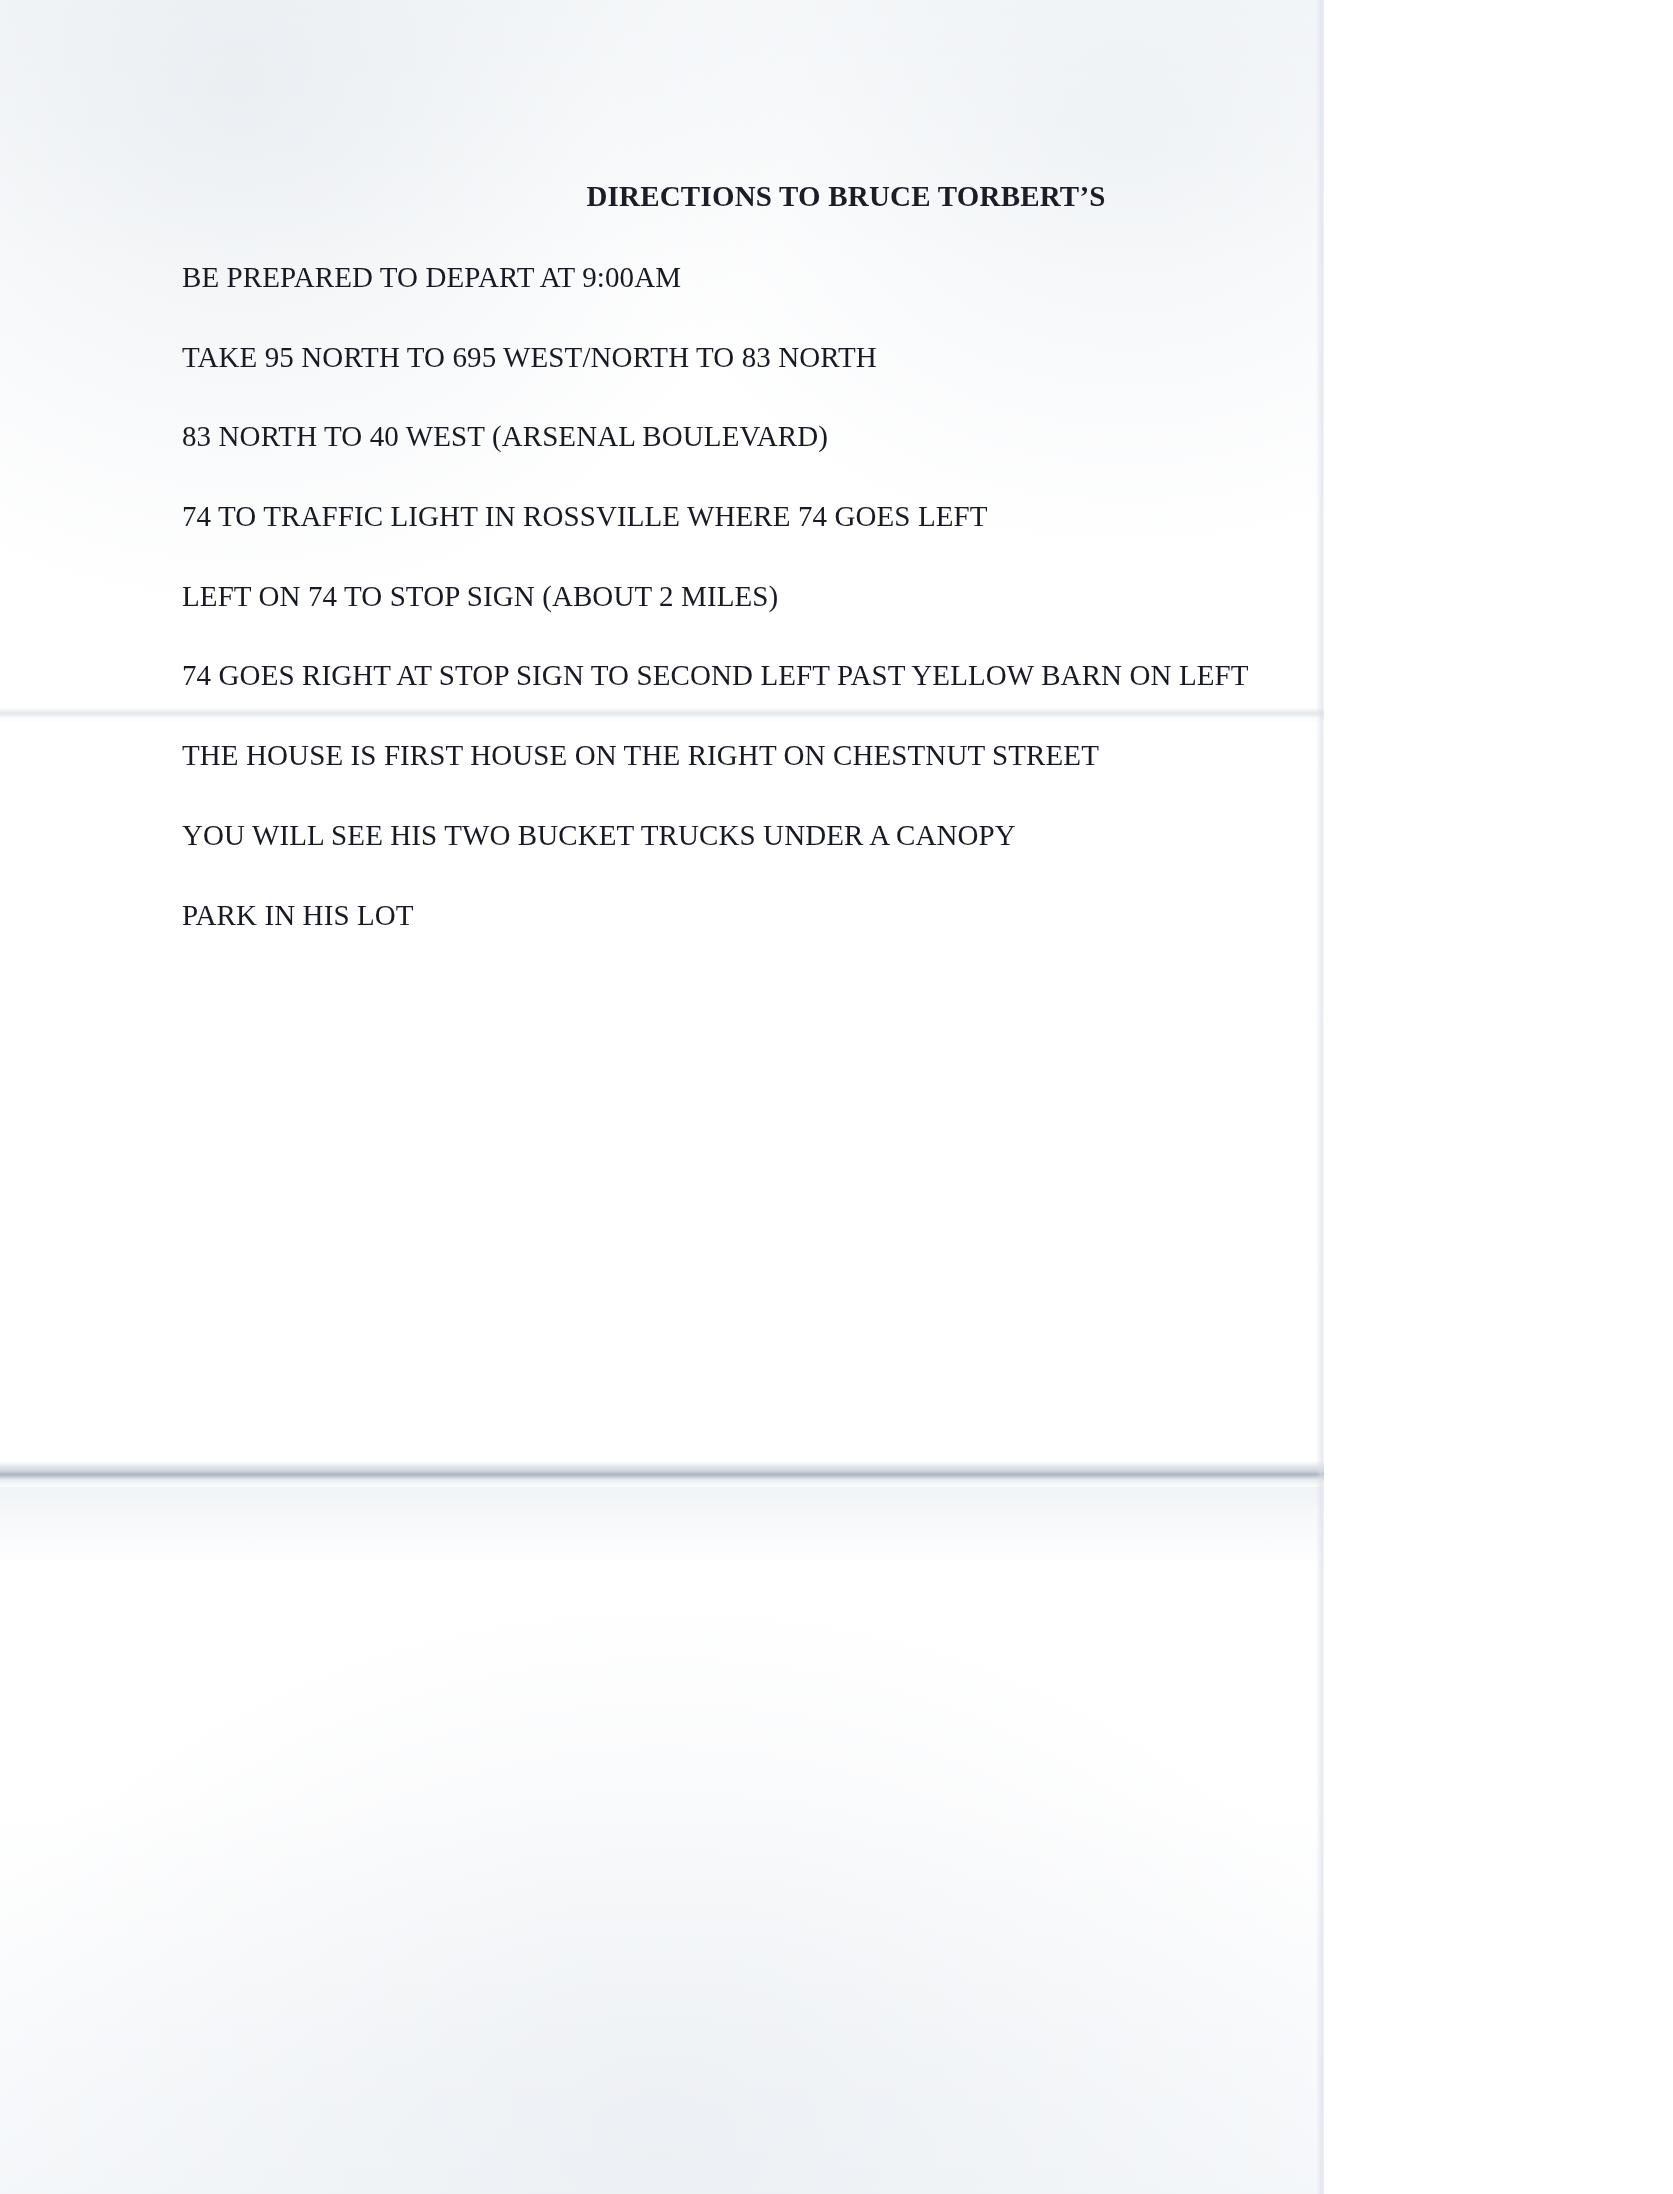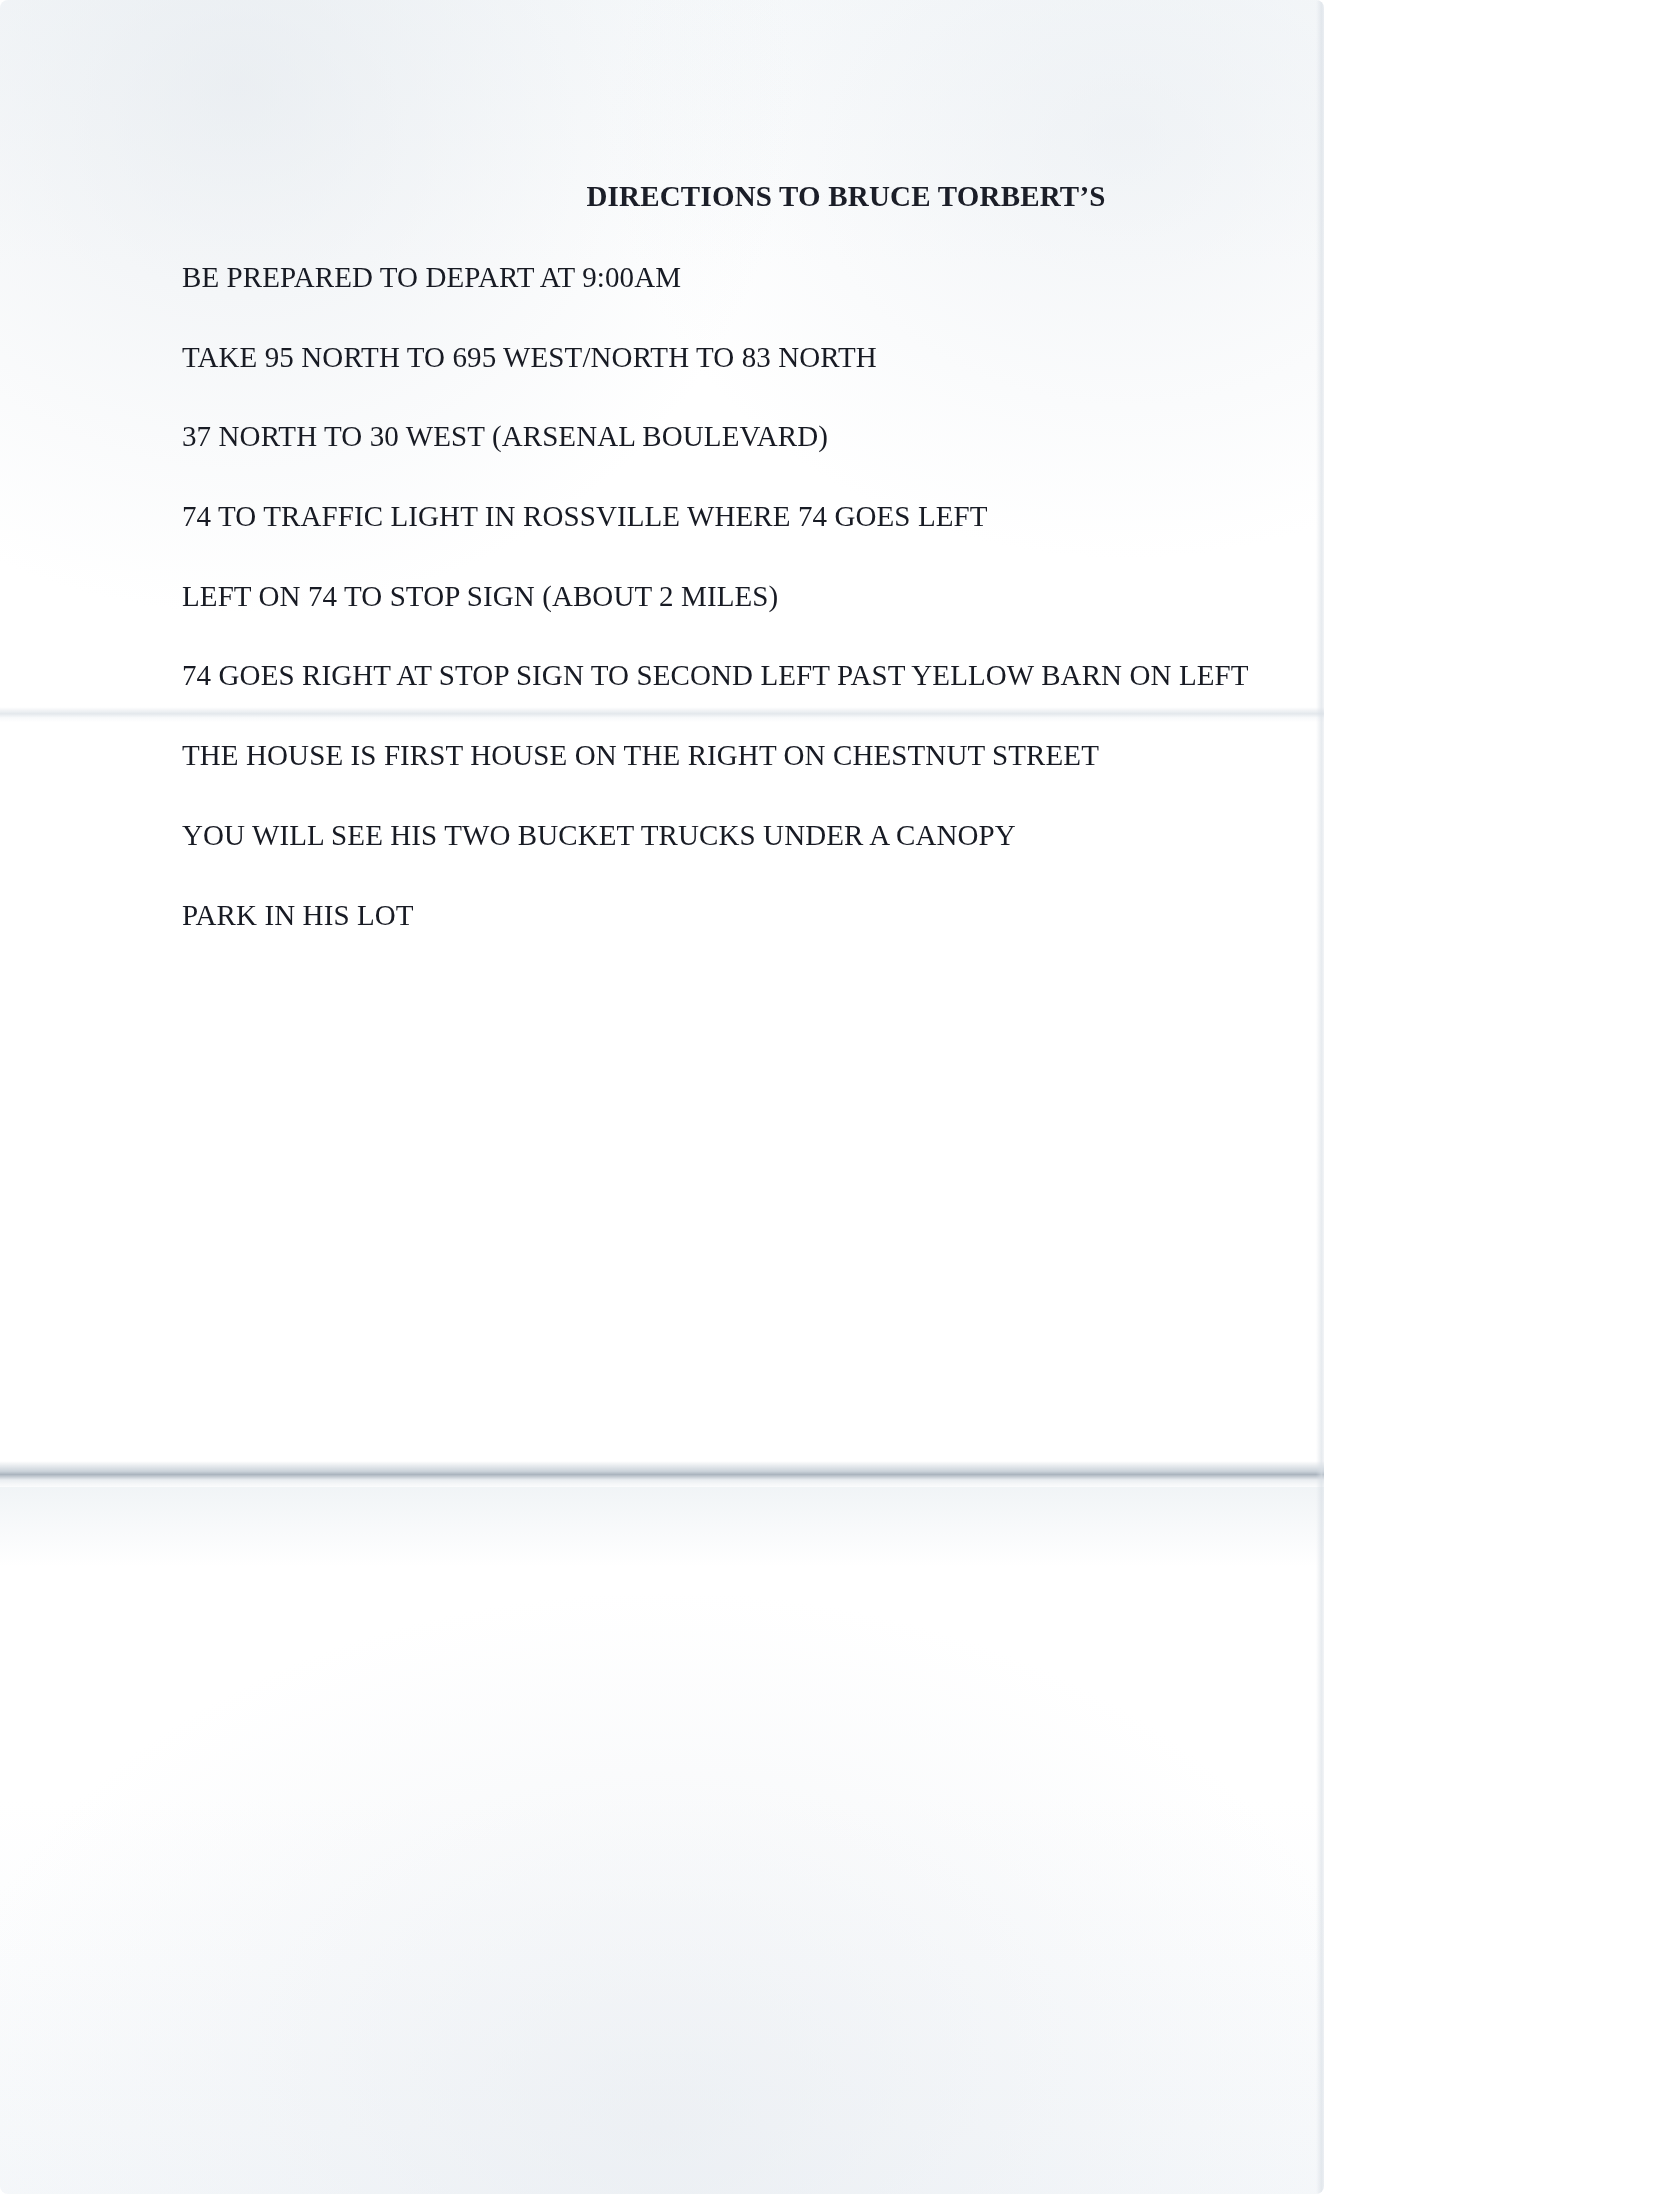--- a/index.html
+++ b/index.html
@@ -9,21 +9,20 @@
   }
   body {
     font-family: "Liberation Serif", serif;
   }
   .page {
     position: relative;
     width: 1324px;
     height: 2194px;
     background: #ffffff;
     overflow: hidden;
-    border-radius: 8px;
   }
   
   .paper-tint {
     position: absolute;
     inset: 0;
     background:
       radial-gradient(ellipse 70% 40% at 18% 4%, rgba(222,228,234,0.55), rgba(255,255,255,0) 60%),
       radial-gradient(ellipse 60% 30% at 85% 6%, rgba(224,230,236,0.45), rgba(255,255,255,0) 65%),
       radial-gradient(ellipse 80% 35% at 50% 97%, rgba(226,231,237,0.5), rgba(255,255,255,0) 70%),
       linear-gradient(180deg, rgba(245,248,250,0.7) 0%, rgba(255,255,255,0) 12%, rgba(255,255,255,0) 82%, rgba(243,246,249,0.8) 100%);
@@ -98,21 +97,21 @@
   <div class="fold fold-upper"></div>
   <div class="fold fold-main"></div>
   <div class="fold fold-lower-shade"></div>
   <div class="vcrease"></div>
 
   <div class="doc">
     <h1 class="doc-title">DIRECTIONS TO BRUCE TORBERT’S</h1>
 
     <p class="line">BE PREPARED TO DEPART AT 9:00AM</p>
     <p class="line">TAKE 95 NORTH TO 695 WEST/NORTH TO 83 NORTH</p>
-    <p class="line">37 NORTH TO 30 WEST (ARSENAL BOULEVARD)</p>
+    <p class="line">83 NORTH TO 40 WEST (ARSENAL BOULEVARD)</p>
     <p class="line">74 TO TRAFFIC LIGHT IN ROSSVILLE WHERE 74 GOES LEFT</p>
     <p class="line">LEFT ON 74 TO STOP SIGN (ABOUT 2 MILES)</p>
     <p class="line">74 GOES RIGHT AT STOP SIGN TO SECOND LEFT PAST YELLOW BARN ON LEFT</p>
     <p class="line">THE HOUSE IS FIRST HOUSE ON THE RIGHT ON CHESTNUT STREET</p>
     <p class="line">YOU WILL SEE HIS TWO BUCKET TRUCKS UNDER A CANOPY</p>
     <p class="line">PARK IN HIS LOT</p>
   </div>
 
 </div>
 

